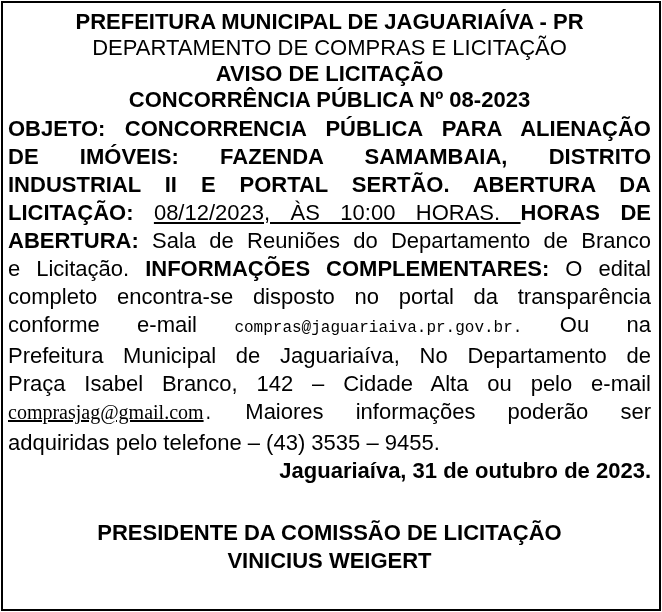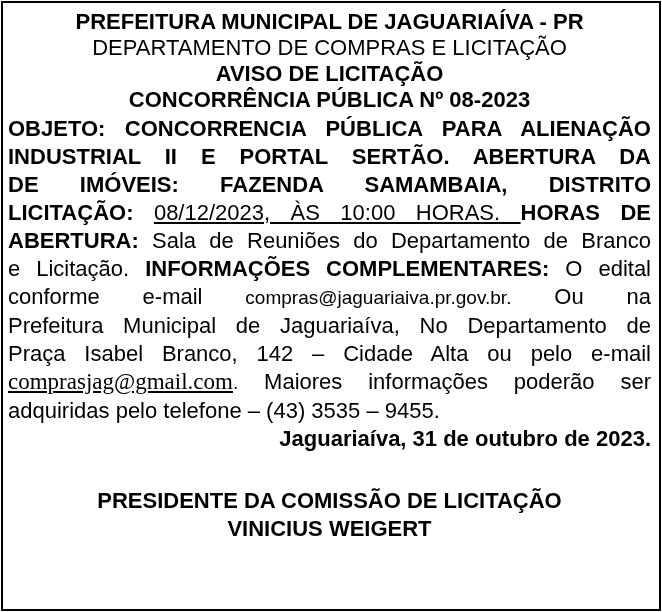--- a/index.html
+++ b/index.html
@@ -32,26 +32,26 @@
   .b { font-weight: bold; }
   .body-block { margin-top: 2px; }
   .ln { line-height: 28px; }
   .j {
     text-align: justify;
     text-align-last: justify;
   }
   .left { text-align: left; }
   .bu { font-weight: normal; text-decoration: underline; }
   .serif {
-    font-family: Liberation Sans, sans-serif;
-    font-size: 19px;
+    font-family: Liberation Mono, monospace;
+    font-size: 16px;
   }
   .serif-u {
     font-family: "Liberation Serif", serif;
-    font-size: 23px;
+    font-size: 20px;
     text-decoration: underline;
   }
   .i { }
   .date-line {
     text-align: right;
     line-height: 28px;
   }
   .sig-block {
     margin-top: 34px;
     text-align: center;
@@ -63,25 +63,26 @@
 
 <div class="sheet">
 
   <div class="hdr b">PREFEITURA MUNICIPAL DE JAGUARIAÍVA - PR</div>
   <div class="hdr">DEPARTAMENTO DE COMPRAS E LICITAÇÃO</div>
   <div class="hdr b">AVISO DE LICITAÇÃO</div>
   <div class="hdr b">CONCORRÊNCIA PÚBLICA Nº 08-2023</div>
 
   <div class="body-block">
     <div class="ln j"><span class="b">OBJETO: CONCORRENCIA PÚBLICA PARA ALIENAÇÃO</span></div>
+    <div class="ln j"><span class="b">DE IMÓVEIS: FAZENDA SAMAMBAIA, DISTRITO</span></div>
     <div class="ln j"><span class="b">INDUSTRIAL II E PORTAL SERTÃO. ABERTURA DA</span></div>
-    <div class="ln j"><span class="b">DE IMÓVEIS: FAZENDA SAMAMBAIA, DISTRITO</span></div>
     <div class="ln j"><span class="b">LICITAÇÃO: </span><span class="bu">08/12/2023, ÀS 10:00 HORAS. </span><span class="b">HORAS DE</span></div>
     <div class="ln j"><span class="b">ABERTURA: </span><span>Sala de Reuniões do Departamento de Branco</span></div>
     <div class="ln j"><span>e Licitação. </span><span class="b">INFORMAÇÕES COMPLEMENTARES: </span><span>O edital</span></div>
+    <div class="ln j"><span>completo encontra-se disposto no portal da transparência</span></div>
     <div class="ln j"><span>conforme e-mail </span><span class="serif">compras@jaguariaiva.pr.gov.br.</span><span> Ou na</span></div>
     <div class="ln j"><span>Prefeitura Municipal de Jaguariaíva, No Departamento de</span></div>
     <div class="ln j"><span>Praça Isabel Branco, 142 – Cidade Alta ou pelo e-mail</span></div>
     <div class="ln j"><span class="serif-u">comprasjag@gmail.com</span><span class="serif">.</span><span> Maiores informações poderão ser</span></div>
     <div class="ln left"><span>adquiridas </span><span class="i">pelo</span><span> telefone – (43) 3535 – 9455.</span></div>
   </div>
 
   <div class="date-line b">Jaguariaíva, 31 de outubro de 2023.</div>
 
   <div class="sig-block">

